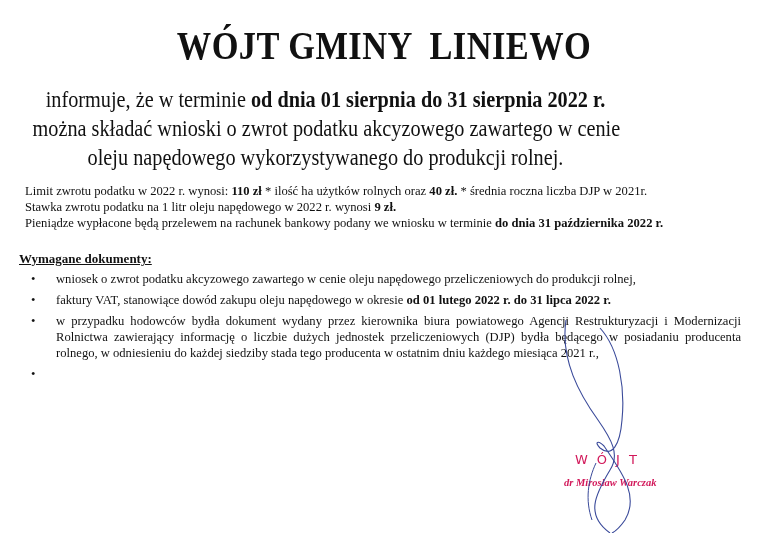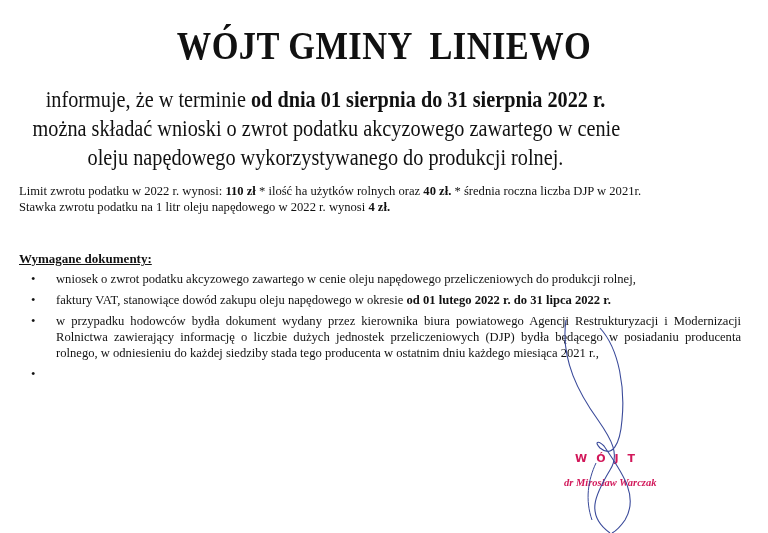--- a/index.html
+++ b/index.html
@@ -3,48 +3,49 @@
 <meta charset="utf-8">
 <style>
   html, body { margin: 0; padding: 0; background: #ffffff; }
   body { width: 768px; height: 533px; overflow: hidden; position: relative;
          font-family: "Liberation Serif", "DejaVu Serif", serif; color: #111; }
   .title { position: absolute; top: 22px; left: 0; width: 768px; text-align: center;
            font-size: 40px; font-weight: bold; letter-spacing: 0.5px; transform: scaleX(0.86); transform-origin: center; white-space: pre; }
   .lead { position: absolute; top: 85px; left: 0; width: 651px; text-align: center;
           font-size: 22.5px; line-height: 29px; }
   .lead .ln { display: block; white-space: nowrap; transform: scaleX(0.9); transform-origin: center; }
-  .info { position: absolute; top: 183px; left: 19px; width: 740px; font-size: 12.6px; line-height: 16.2px; }
+  .info { position: absolute; top: 183px; left: 25px; width: 740px; font-size: 12.6px; line-height: 16.2px; }
   .info .ln { display: block; white-space: nowrap; }
   .req-head { position: absolute; top: 251px; left: 19px; font-size: 13px; font-weight: bold; text-decoration: underline; }
   .req-list { position: absolute; top: 271px; left: 19px; width: 722px; margin: 0; padding: 0; list-style: none; font-size: 12.6px; line-height: 16px; }
   .req-list li { position: relative; padding-left: 37px; margin-bottom: 5px; }
   .req-list li .bullet { position: absolute; left: 12px; top: 0; }
   .req-list li.j { text-align: justify; }
   b { font-weight: bold; }
-  .stamp-title { position: absolute; top: 452px; left: 575px; font-family: "DejaVu Sans", sans-serif; font-weight: bold;
-                 font-size: 11px; letter-spacing: 9px; color: #d2185a; }
+  .stamp-title { position: absolute; top: 452px; left: 575px; font-family: "DejaVu Sans", sans-serif; font-weight: normal;
+                 font-size: 13px; letter-spacing: 9px; color: #d2185a; }
   .stamp-name { position: absolute; top: 477px; left: 564px; font-family: "Liberation Serif", serif; font-style: italic; font-weight: bold;
                 font-size: 10.5px; color: #d2185a; }
   svg.sig { position: absolute; left: 0; top: 0; width: 768px; height: 533px; pointer-events: none; }
 </style>
 </head>
 <body>
 
 <div class="title">WÓJT GMINY  LINIEWO</div>
 
 <div class="lead">
   <span class="ln"><span>informuje, że w terminie </span><b>od dnia 01 sierpnia do 31 sierpnia 2022 r.</b></span>
   <span class="ln">można składać wnioski o zwrot podatku akcyzowego zawartego w cenie</span>
   <span class="ln">oleju napędowego wykorzystywanego do produkcji rolnej.</span>
 </div>
 
 <div class="info">
   <span class="ln"><span>Limit zwrotu podatku w 2022 r. wynosi: </span><b>110 zł</b><span> * ilość ha użytków rolnych oraz </span><b>40 zł.</b><span> * średnia roczna liczba DJP w 2021r.</span></span>
-  <span class="ln"><span>Stawka zwrotu podatku na 1 litr oleju napędowego w 2022 r. wynosi </span><b>4 zł.</b></span>
+  <span class="ln"><span>Stawka zwrotu podatku na 1 litr oleju napędowego w 2022 r. wynosi </span><b>9 zł.</b></span>
+  <span class="ln"><span>Pieniądze wypłacone będą przelewem na rachunek bankowy podany we wniosku w terminie </span><b>do dnia 31 października 2022 r.</b></span>
 </div>
 
 <div class="req-head">Wymagane dokumenty:</div>
 
 <ul class="req-list">
   <li><span class="bullet">•</span><span>wniosek o zwrot podatku akcyzowego zawartego w cenie oleju napędowego przeliczeniowych do produkcji rolnej,</span></li>
   <li><span class="bullet">•</span><span>faktury VAT, stanowiące dowód zakupu oleju napędowego w okresie </span><b>od 01 lutego 2022 r. do 31 lipca 2022 r.</b></li>
   <li class="j"><span class="bullet">•</span><span>w przypadku hodowców bydła dokument wydany przez kierownika biura powiatowego Agencji Restrukturyzacji i Modernizacji Rolnictwa zawierający informację o liczbie dużych jednostek przeliczeniowych (DJP) bydła będącego w posiadaniu producenta rolnego, w odniesieniu do każdej siedziby stada tego producenta w ostatnim dniu każdego miesiąca 2021 r.,</span></li>
   <li><span class="bullet">•</span></li>
 </ul>

